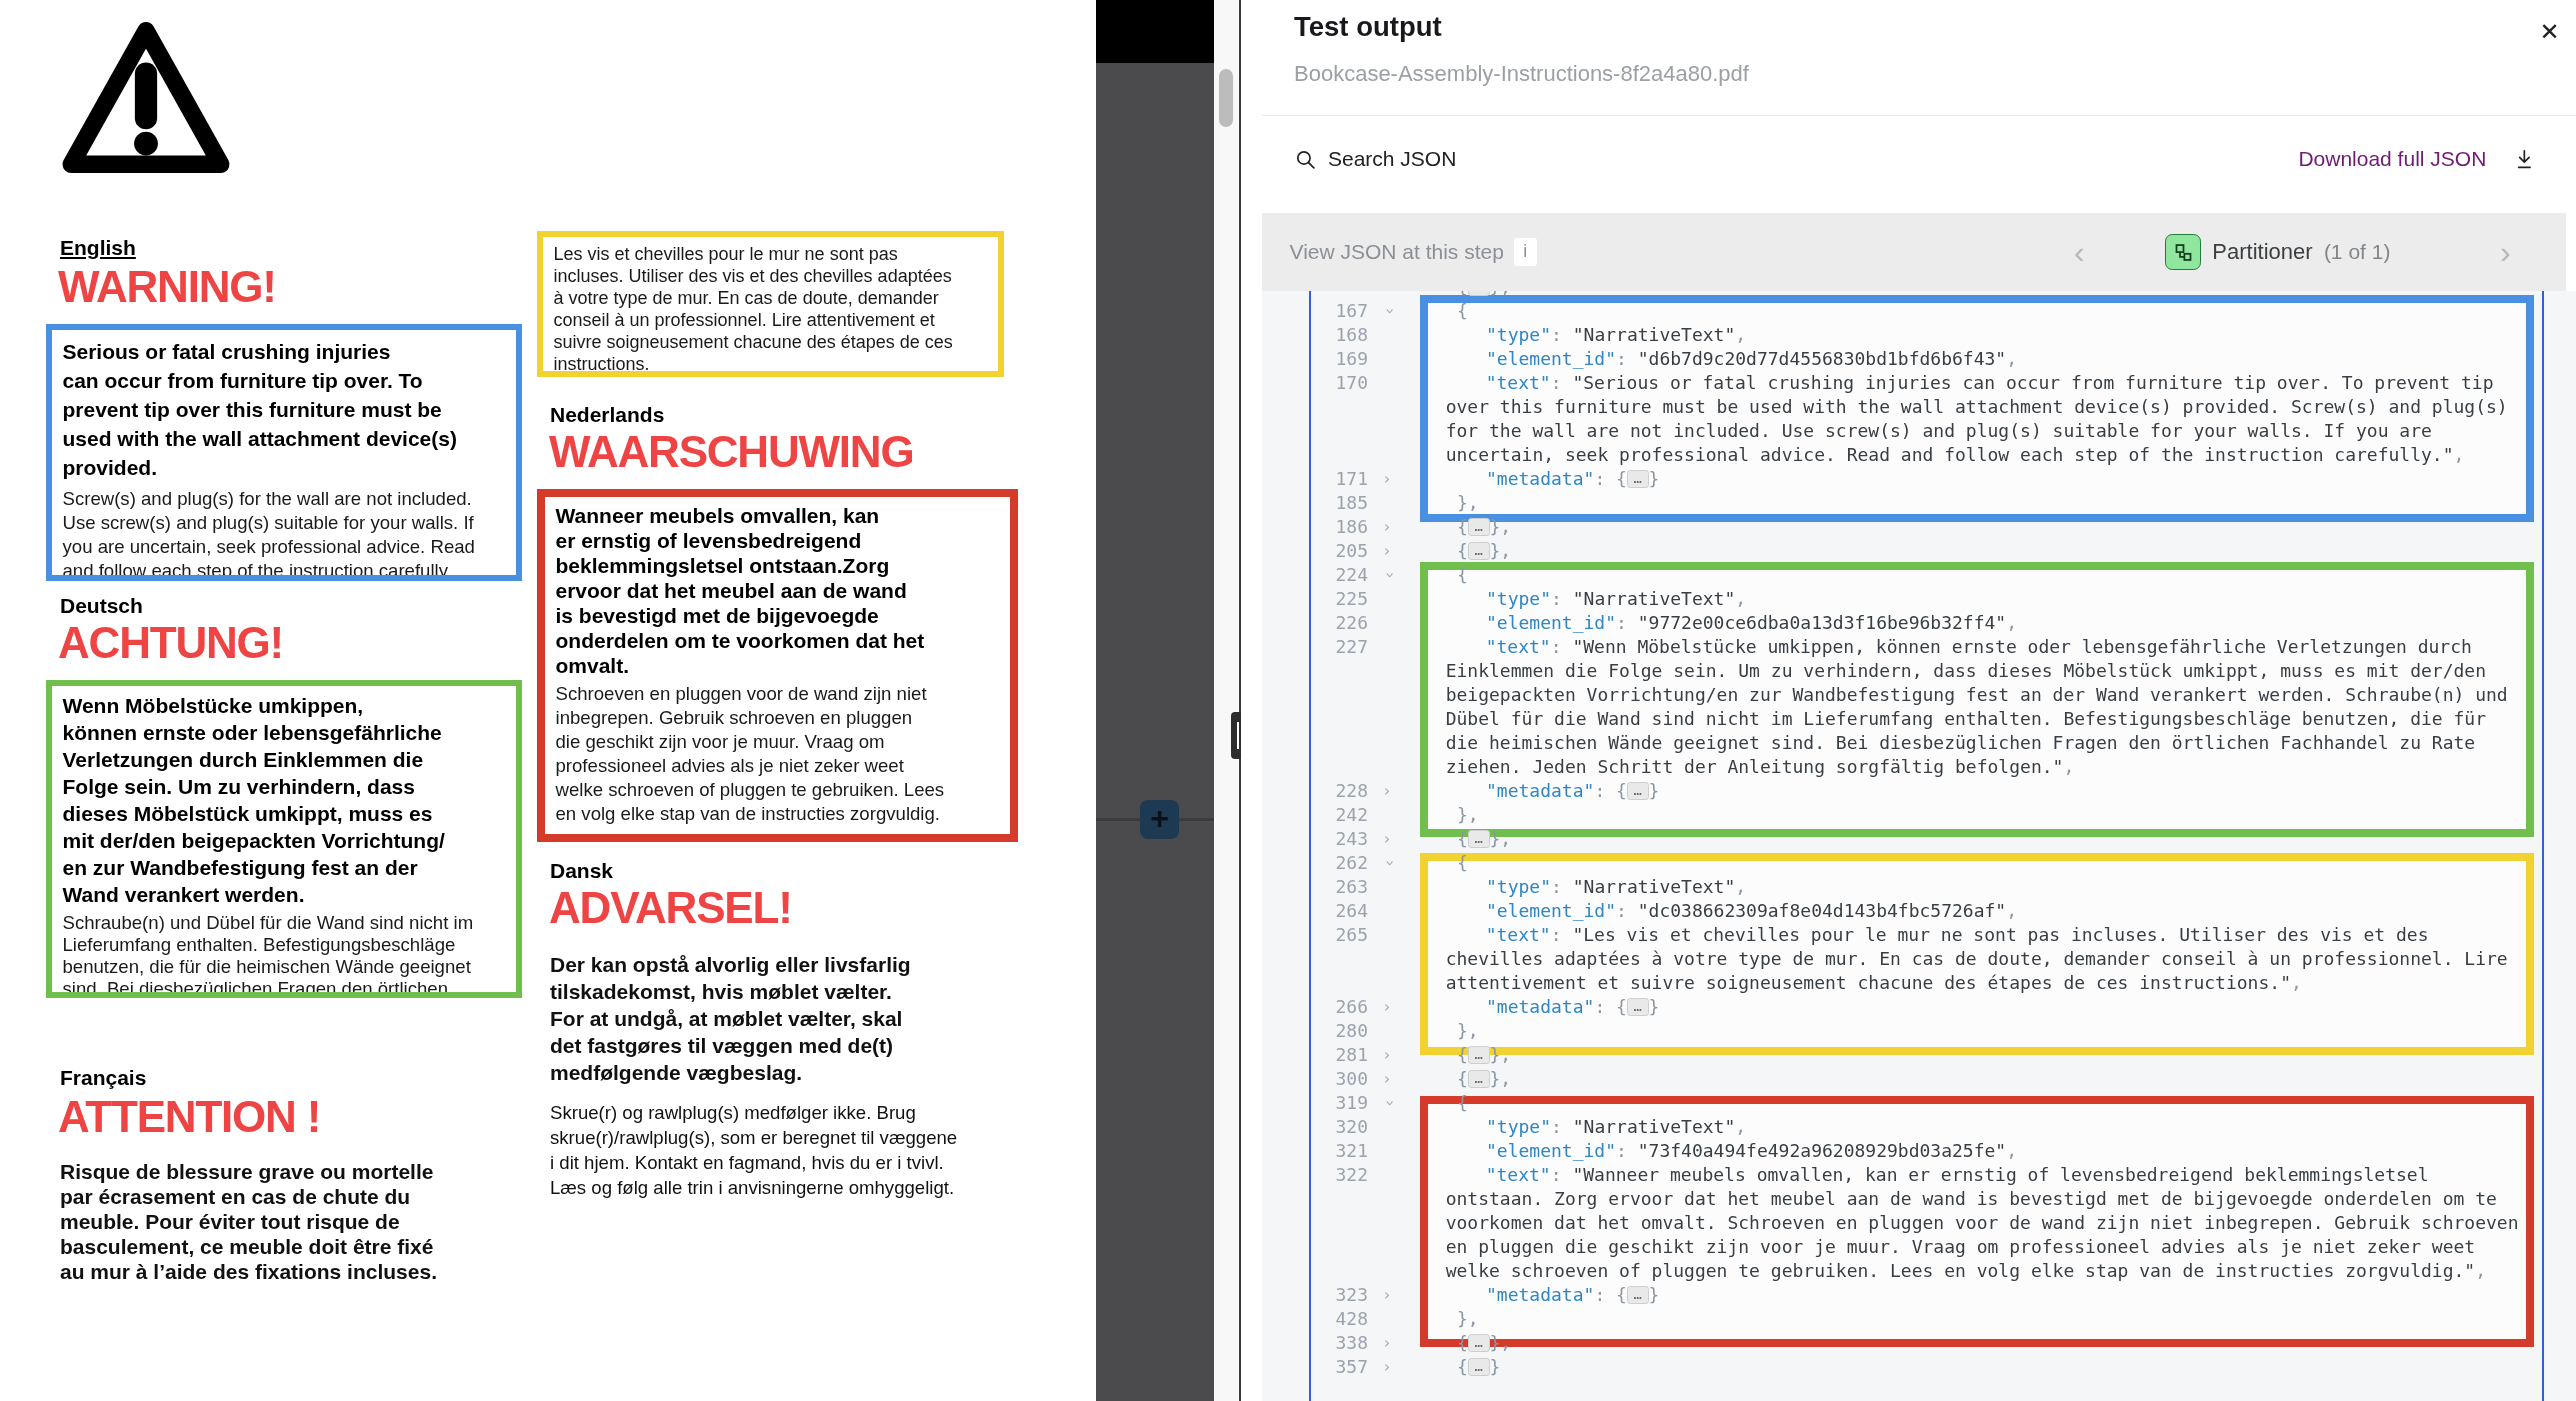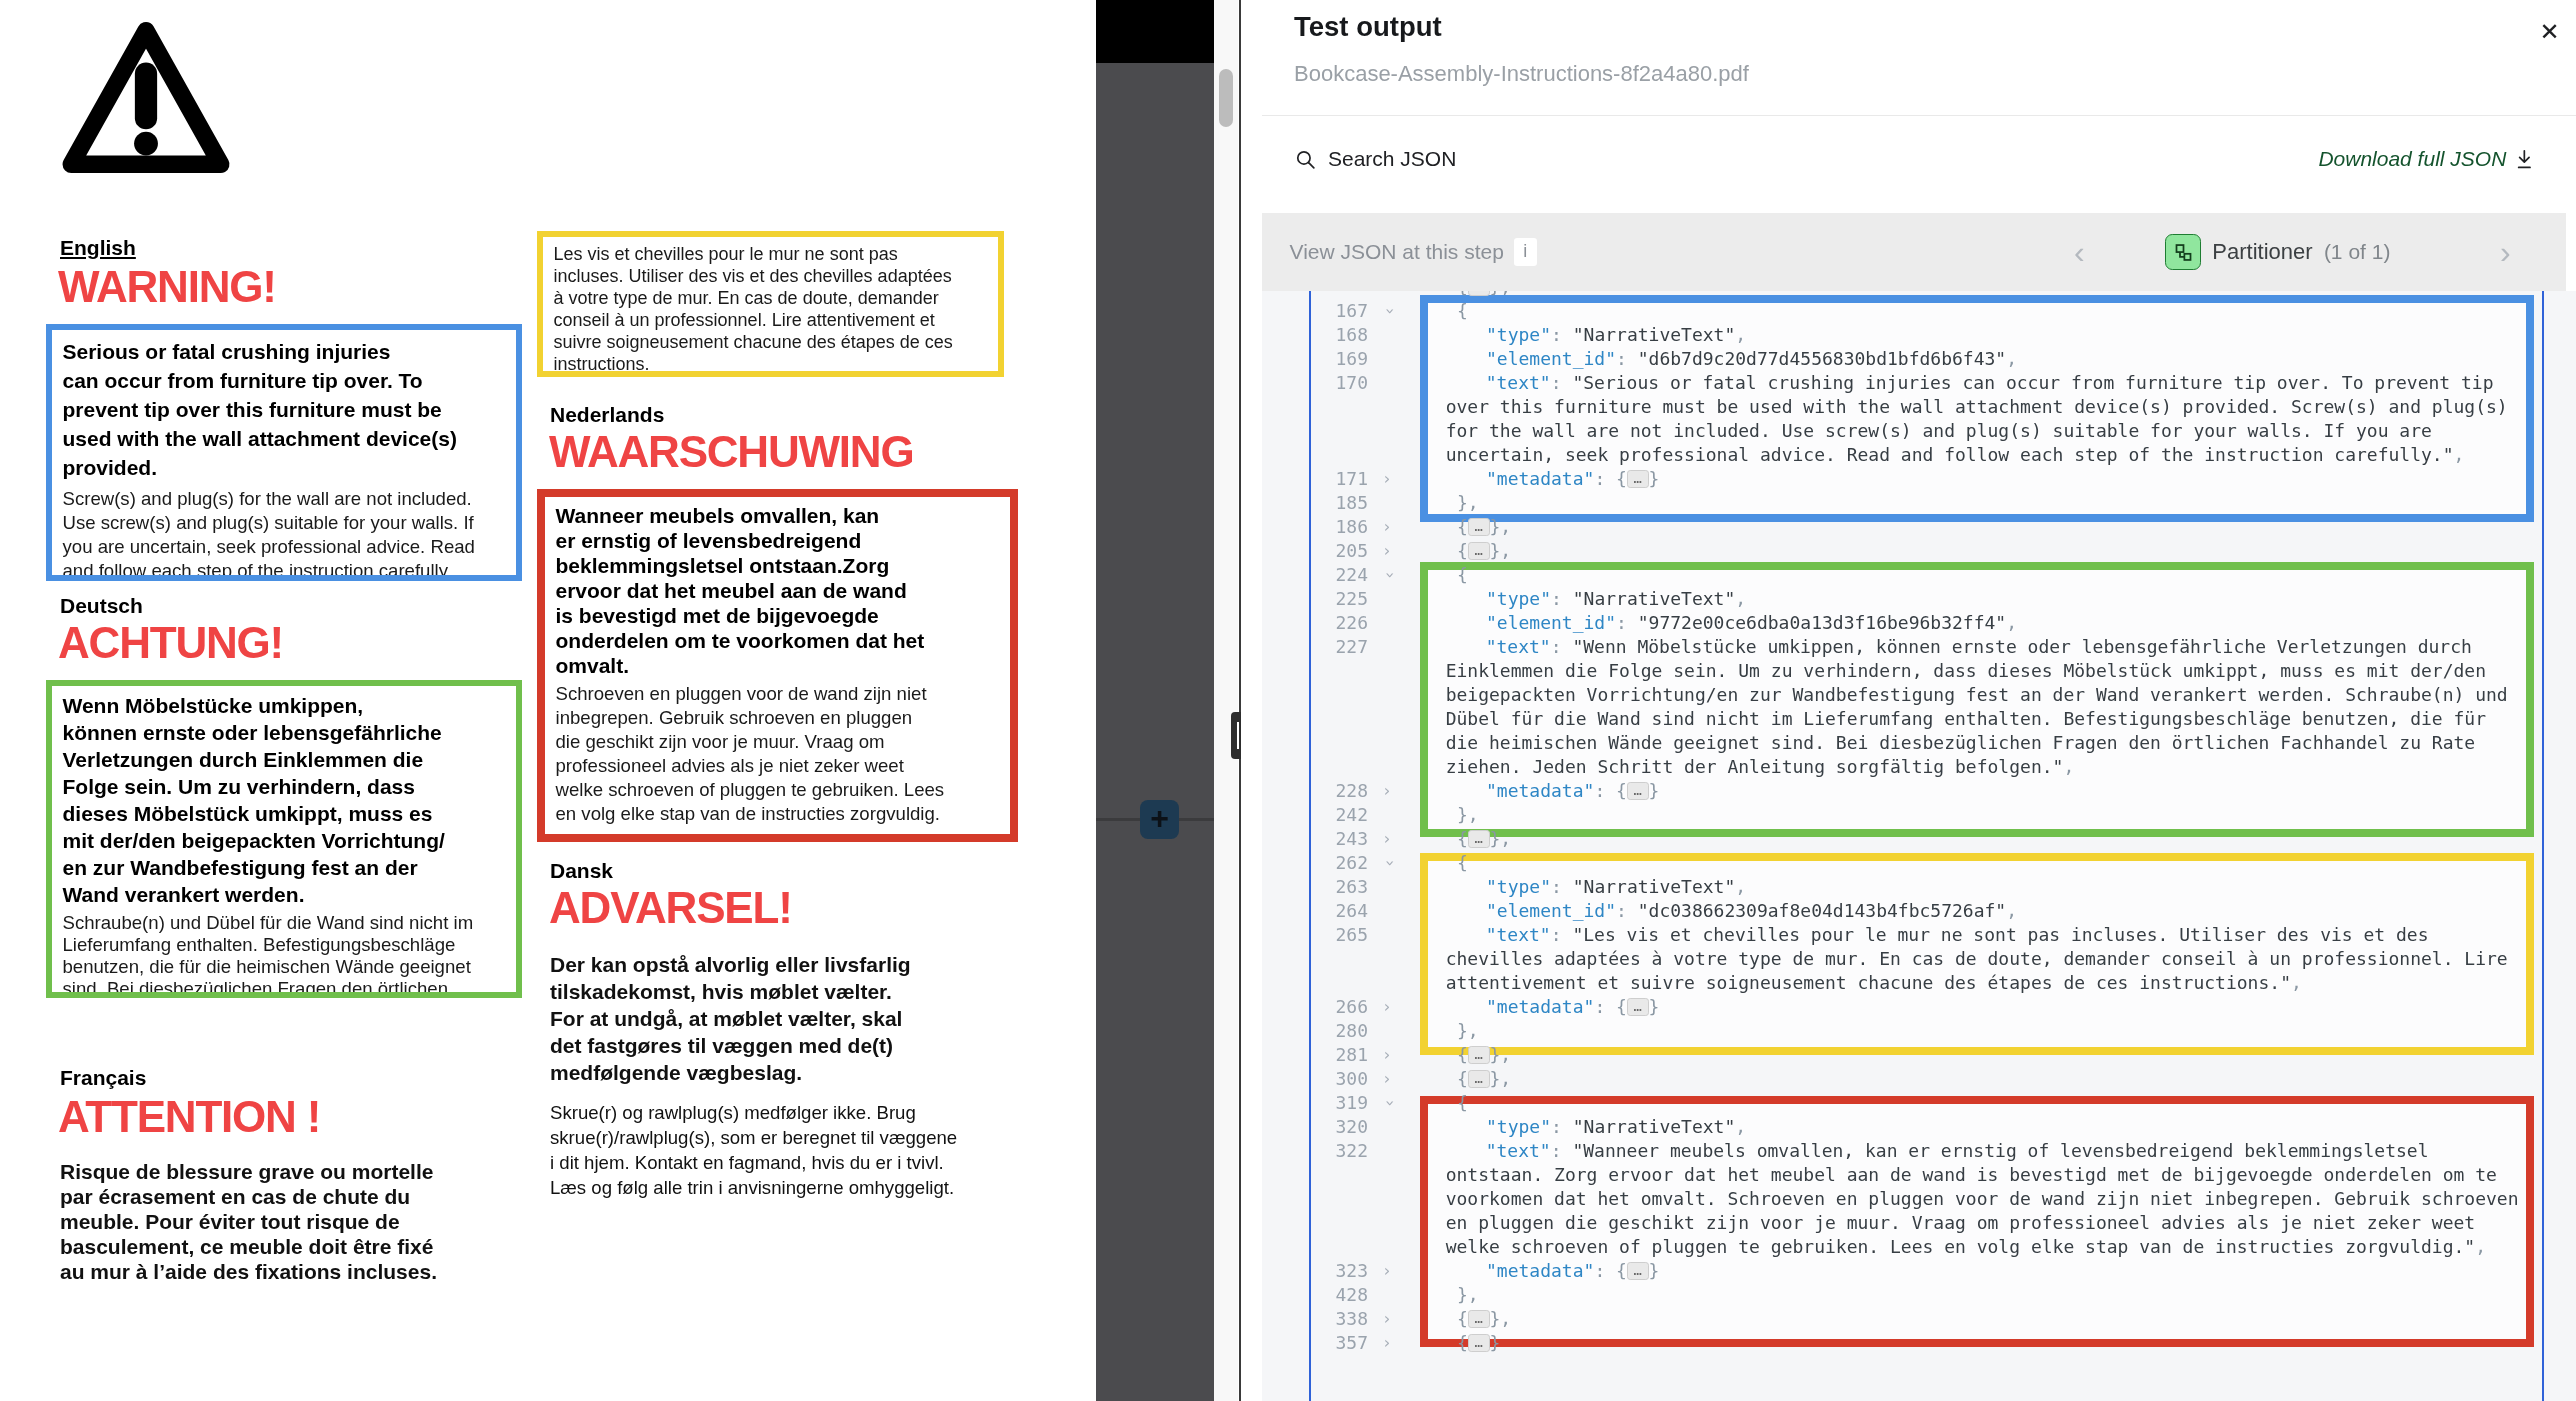--- a/index.html
+++ b/index.html
@@ -41,21 +41,21 @@
   .vhandle i { position:absolute; top:9.7px; width:2.4px; height:27.5px; background:#fff; }
   .vhandle i.g1{ left:5.7px; } .vhandle i.g2{ left:10.5px; }
 
   
   .panel { position:absolute; left:1241px; top:0; width:1335px; height:1401px; background:#fff; }
   .p-title { position:absolute; left:53px; top:11.3px; font-size:27.5px; font-weight:bold; color:#17191c; }
   .p-close { position:absolute; left:1294px; top:18px; font-size:24px; color:#202124; width:29px; text-align:center; cursor:pointer; }
   .p-sub   { position:absolute; left:53px; top:61px; font-size:22px; color:#9aa0a6; }
   .p-hr    { position:absolute; left:21px; right:0; top:115px; height:0.8px; background:#e9e9e9; }
   .srow  { position:absolute; left:53px; top:147px; display:flex; align-items:flex-end; gap:11.3px; font-size:21px; color:#202124; }
-  .dlrow { position:absolute; right:40px; top:147px; display:flex; align-items:center; gap:7px; font-size:21px; color:#14532d;font-style:italic; }
+  .dlrow { position:absolute; right:40px; top:147px; display:flex; align-items:center; gap:27px; font-size:21px; color:#701a75; }
 
   .toolbar { position:absolute; left:21px; top:213px; width:1304px; height:78px; background:#ececec; }
   .tb-label { position:absolute; left:27.5px; top:0; height:78px; display:flex; align-items:center; font-size:21px; color:#8b9097; }
   .tb-info  { position:absolute; left:252px; top:25px; width:22.7px; height:27.5px; background:#fff; border-radius:3.2px;
               color:#8b9097; font-size:18px; text-align:center; line-height:27.5px; }
   .tb-prev { position:absolute; left:812px; top:0; height:78px; display:flex; align-items:center; font-size:32px; color:#b4b9bf; }
   .tb-step { position:absolute; left:903px; top:0; height:78px; display:flex; align-items:center; gap:11.3px; }
   .tb-step .sname { font-size:22px; color:#3c4043; }
   .tb-step .scount{ font-size:21px; color:#80868b; }
   .tb-next { position:absolute; left:1238px; top:0; height:78px; display:flex; align-items:center; font-size:32px; color:#b4b9bf; }
@@ -367,20 +367,25 @@
           <div class="crow i1">
             <span class="ln">319</span>
             <span class="fold down">›</span>
             <span class="ccontent"><span class="c-punc">{</span></span>
           </div>
           <div class="crow i2">
             <span class="ln">320</span>
             <span class="fold"></span>
             <span class="ccontent"><span class="c-key">"type"</span><span class="c-punc">: </span><span class="c-str">"NarrativeText"</span><span class="c-punc">,</span></span>
           </div>
+          <div class="crow i2">
+            <span class="ln">321</span>
+            <span class="fold"></span>
+            <span class="ccontent"><span class="c-key">"element_id"</span><span class="c-punc">: </span><span class="c-str">"73f40a494fe492a96208929bd03a25fe"</span><span class="c-punc">,</span></span>
+          </div>
           <div class="crow i2 wrap">
             <span class="ln">322</span>
             <span class="fold"></span>
             <span class="ccontent"><span class="c-key">"text"</span><span class="c-punc">: </span><span class="c-str">"Wanneer meubels omvallen, kan er ernstig of levensbedreigend beklemmingsletsel
 ontstaan. Zorg ervoor dat het meubel aan de wand is bevestigd met de bijgevoegde onderdelen om te
 voorkomen dat het omvalt. Schroeven en pluggen voor de wand zijn niet inbegrepen. Gebruik schroeven
 en pluggen die geschikt zijn voor je muur. Vraag om professioneel advies als je niet zeker weet
 welke schroeven of pluggen te gebruiken. Lees en volg elke stap van de instructies zorgvuldig."</span><span class="c-punc">,</span></span>
           </div>
           <div class="crow i2">

